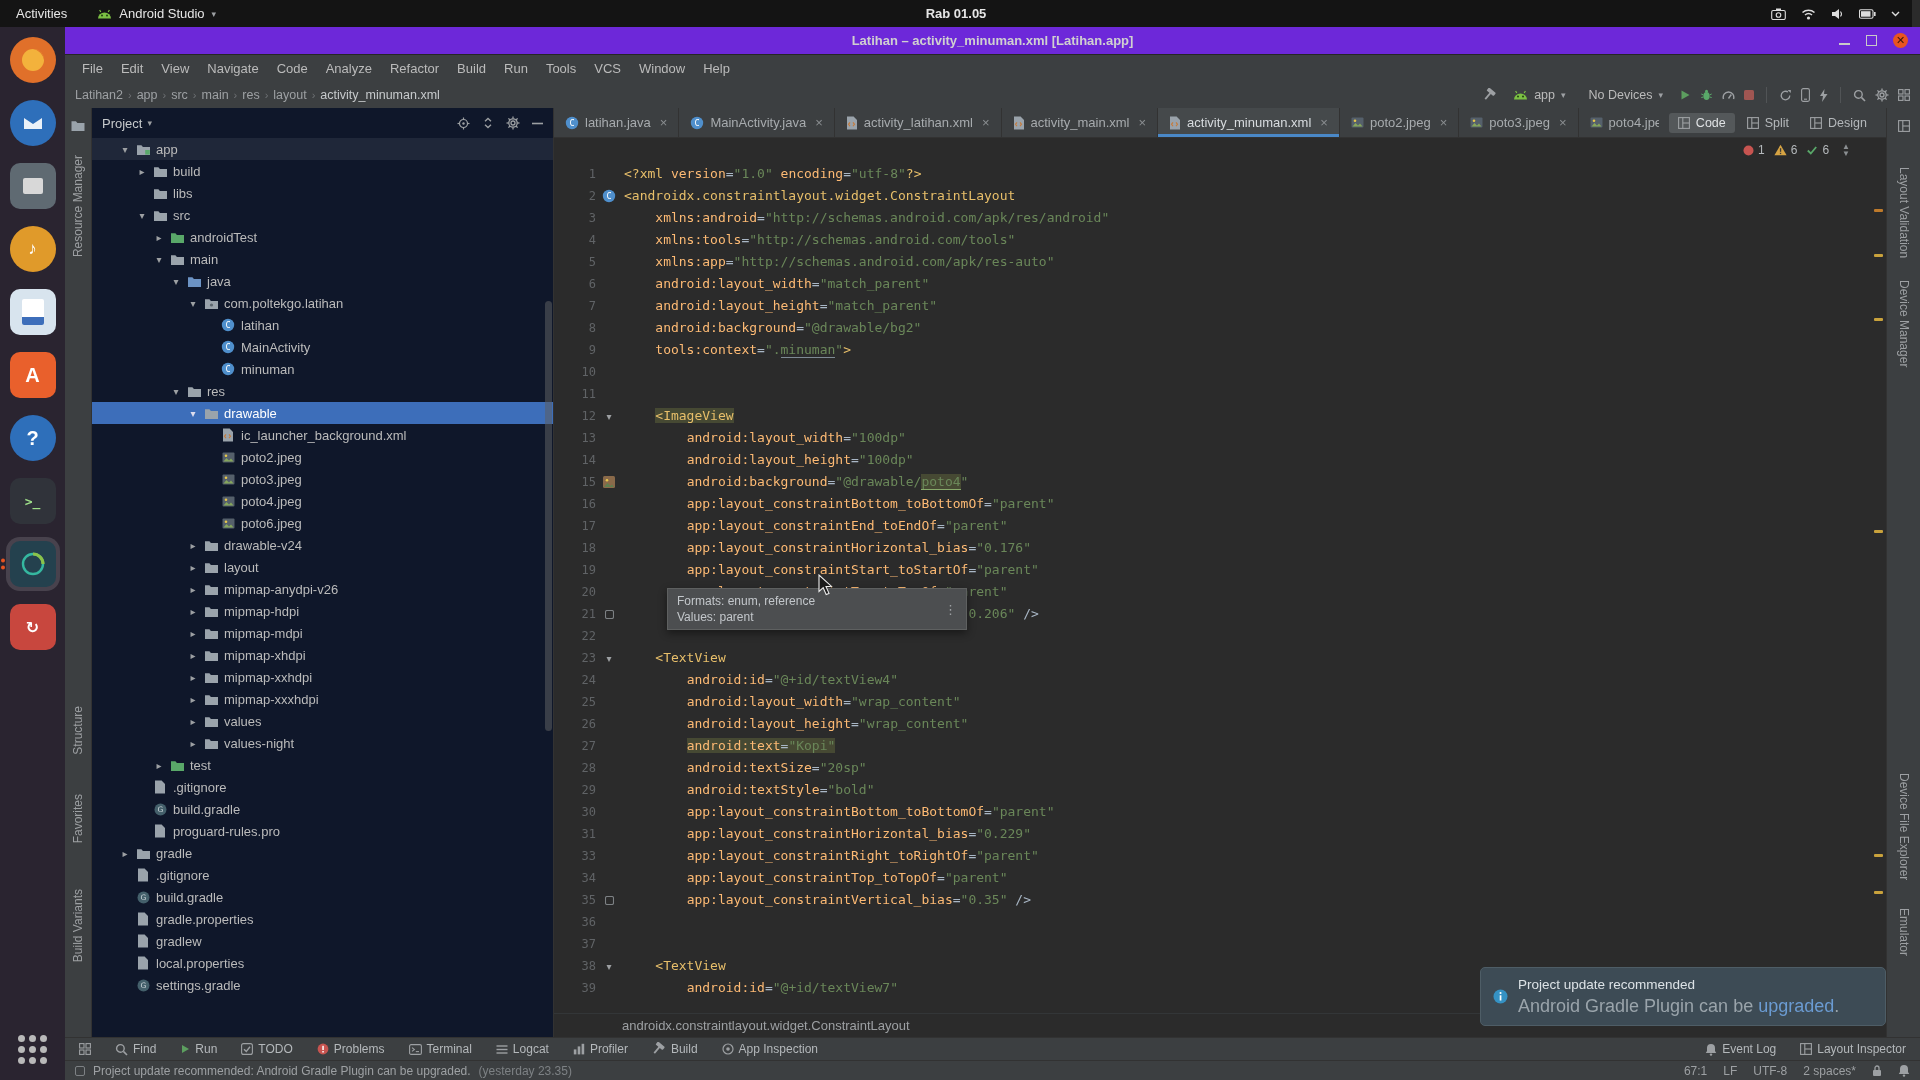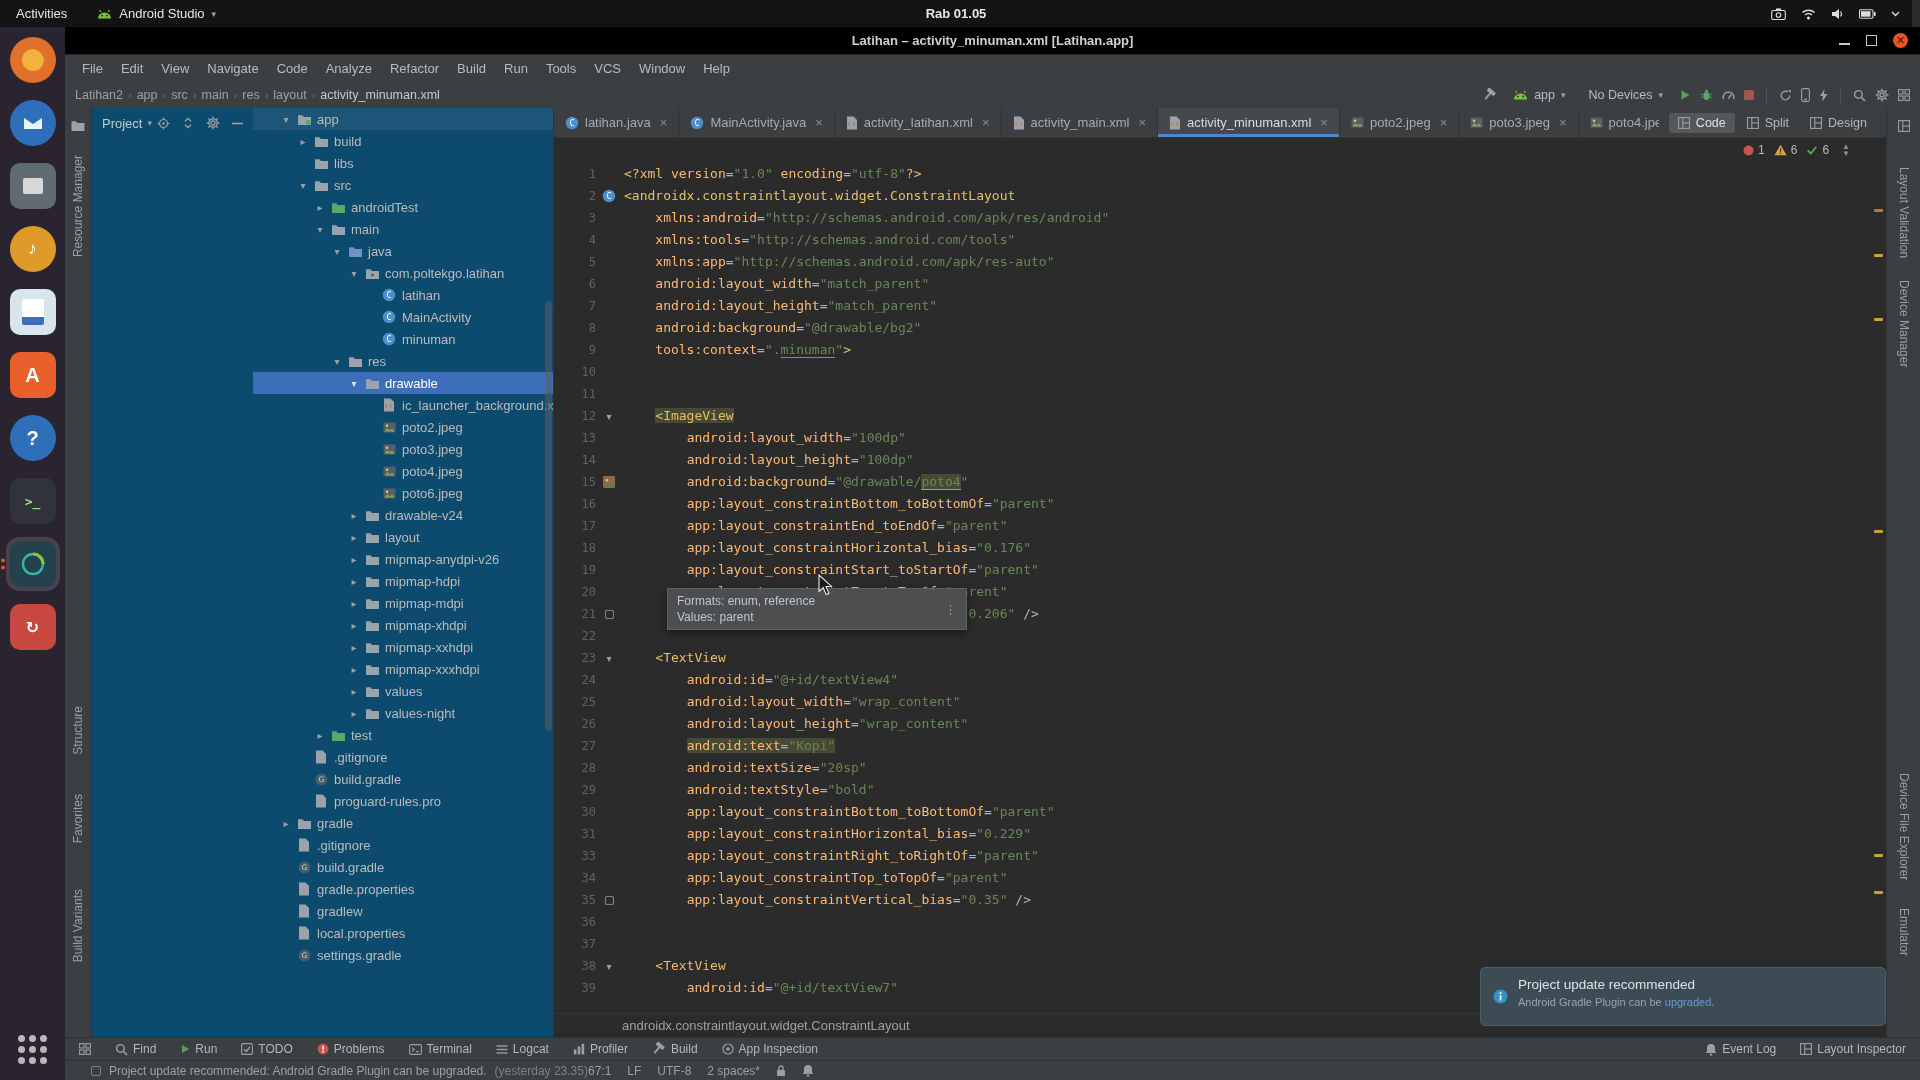--- a/index.html
+++ b/index.html
@@ -22,21 +22,21 @@
   .dock-item.circle{border-radius:50%}
   .dock-item.active-wrap{box-shadow:0 0 0 4px rgba(255,255,255,.14);background-clip:padding-box}
   .dock-ind{position:absolute;left:-9px;top:50%;transform:translateY(-50%);display:flex;flex-direction:column;gap:3px}
   .dock-ind i{width:4px;height:4px;border-radius:50%;background:#E95420;display:block}
   .dock-bottom{margin-top:auto}
   .grid9{display:grid;grid-template-columns:repeat(3,7px);grid-gap:4px}
   .grid9 i{width:7px;height:7px;border-radius:50%;background:#b9b9b9}
 
   
   .window{position:absolute;left:65px;top:27px;right:0;bottom:0;display:flex;flex-direction:column;background:#3c3f41}
-  .titlebar{height:28px;background:#000000;border-bottom:1px solid #262626;display:flex;align-items:center;justify-content:center;position:relative;flex:none}
+  .titlebar{height:28px;background:#6d28d9;border-bottom:1px solid #262626;display:flex;align-items:center;justify-content:center;position:relative;flex:none}
   .title{font-size:13px;font-weight:bold;color:#d0d0d0}
   .win-controls{position:absolute;right:12px;top:0;bottom:0;display:flex;align-items:center;gap:16px}
   .wc{width:15px;height:15px;display:flex;align-items:center;justify-content:center;color:#c9c9c9;font-size:12px}
   .wc.close{background:#E95420;border-radius:50%;color:#3a1606;font-size:11px;font-weight:bold}
   .wc.max{border:1px solid #c9c9c9;width:11px;height:11px}
   .wc.min{border-bottom:2px solid #c9c9c9;height:8px;width:11px}
 
   .menubar{height:27px;display:flex;align-items:center;padding-left:8px;font-size:13px;color:#bbb;flex:none}
   .mi{padding:0 9px}
 
@@ -53,21 +53,21 @@
   
   .content{flex:1;display:flex;min-height:0}
   .stripe{background:#3c3f41;position:relative;flex:none}
   .stripe.left{width:27px;border-right:1px solid #323232}
   .stripe.right{width:34px;border-left:1px solid #323232}
   .vlabel{writing-mode:vertical-rl;font-size:12px;color:#9da0a3;position:absolute;left:50%;transform:translateX(-50%) rotate(180deg);white-space:nowrap}
   .stripe.right .vlabel{transform:translateX(-50%);}
   .stripe-icon{position:absolute;left:50%;transform:translateX(-50%)}
 
   
-  .project{width:462px;background:#0c4a6e;border-right:1px solid #323232;display:flex;flex-direction:row;position:relative;flex:none}
+  .project{width:462px;background:#0f172a;border-right:1px solid #323232;display:flex;flex-direction:column;position:relative;flex:none}
   .proj-header{height:30px;display:flex;align-items:center;gap:5px;padding:0 10px;font-size:13px;color:#c7cacc;flex:none}
   .proj-header .hicons{margin-left:auto;display:flex;gap:12px;align-items:center}
   .tree{flex:1;overflow:hidden;font-size:13px;color:#bbb;position:relative}
   .trow{height:22px;display:flex;align-items:center;white-space:nowrap}
   .trow.sel{background:#3D6EBA;color:#fff}
   .trow.hov{background:rgba(255,255,255,.07)}
   .chev{width:16px;flex:none;text-align:center;color:#9da0a3;font-size:10px}
   .trow.sel .chev{color:#dde}
   .ticon{width:20px;flex:none;display:flex;justify-content:center;align-items:center}
   .tlabel{margin-left:3px}
@@ -100,35 +100,35 @@
   .insp-pair{display:flex;gap:4px;align-items:center}
   .insp-chev{display:flex;flex-direction:column;color:#8b8f92;font-size:8px;line-height:7px;margin-left:4px}
   .emark{position:absolute;right:3px;width:9px;height:3px;border-radius:1px}
   .xml-crumb{height:24px;display:flex;align-items:center;padding-left:68px;color:#9da0a3;font-size:13px;background:#2b2b2b;border-top:1px solid #333638;flex:none}
 
   
   .toolwin-bar{height:23px;background:#3c3f41;border-top:1px solid #323232;display:flex;align-items:center;justify-content:space-between;padding:0 14px;font-size:12px;color:#b4b8bb;flex:none}
   .tw-group{display:flex;align-items:center}
   .twitem{display:flex;align-items:center;gap:5px;margin-right:24px}
   .tw-group.right .twitem{margin-right:0;margin-left:24px}
-  .statusbar{height:20px;background:#3c3f41;border-top:1px solid #323232;display:flex;align-items:center;padding:0 26px;font-size:12px;color:#9da0a3;flex:none}
+  .statusbar{height:20px;background:#3c3f41;border-top:1px solid #323232;display:flex;align-items:center;justify-content:space-between;padding:0 10px;font-size:12px;color:#9da0a3;flex:none}
   .sb-left{display:flex;align-items:center;gap:8px;white-space:nowrap}
   .sb-chip{width:10px;height:10px;border:1px solid #7d8184;border-radius:2px}
   .sb-dim{color:#7d8184}
   .sb-right{display:flex;align-items:center;gap:16px;white-space:nowrap}
 
   
   .tooltip{position:absolute;left:667px;top:588px;width:300px;height:42px;background:#4C4E50;border:1px solid #5E6060;
     box-shadow:0 3px 8px rgba(0,0,0,.45);color:#c3c7cb;font-size:12px;padding:4px 9px;z-index:30;display:flex;justify-content:space-between;align-items:center}
   .tooltip .tl{line-height:16px}
   .tooltip .dots{color:#9da0a3;font-size:13px}
   .notification{position:absolute;right:34px;bottom:54px;width:406px;height:59px;background:#3D4B55;border:1px solid #4E5D66;
     border-radius:5px;z-index:35;padding:9px 12px;display:flex;gap:10px}
   .notif-title{font-size:13.5px;color:#DCE2E6;margin-bottom:4px}
-  .notif-body{font-size:11px;color:#9AA4AB}
+  .notif-body{font-size:18px;color:#9AA4AB}
   .notif-link{color:#6B9BD2}
   .cursor{position:absolute;left:818px;top:574px;z-index:60}
 </style>
 </head>
 <body>
 
 <div class="screen">
 
   <div class="topbar">
     <div class="tb-left">

